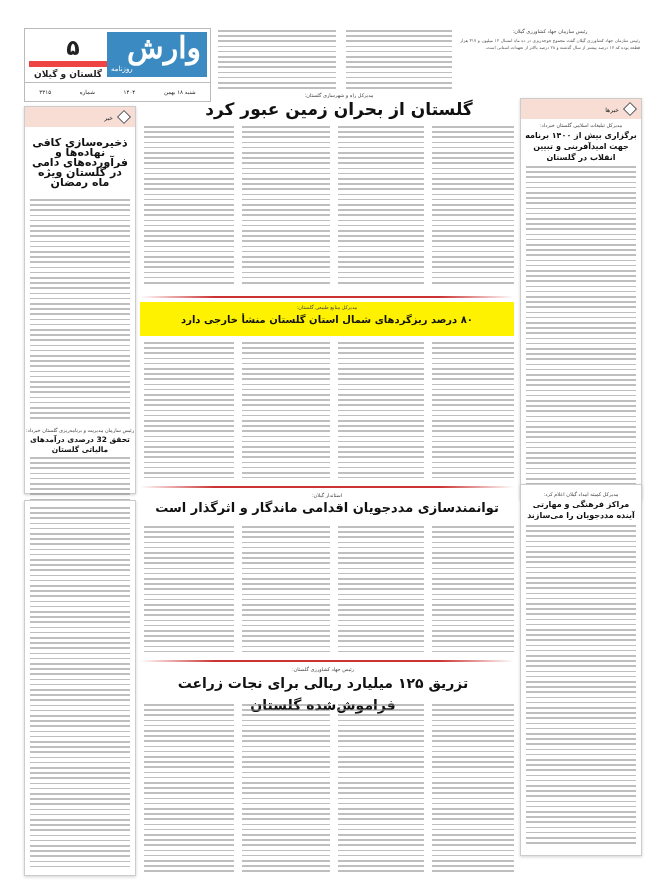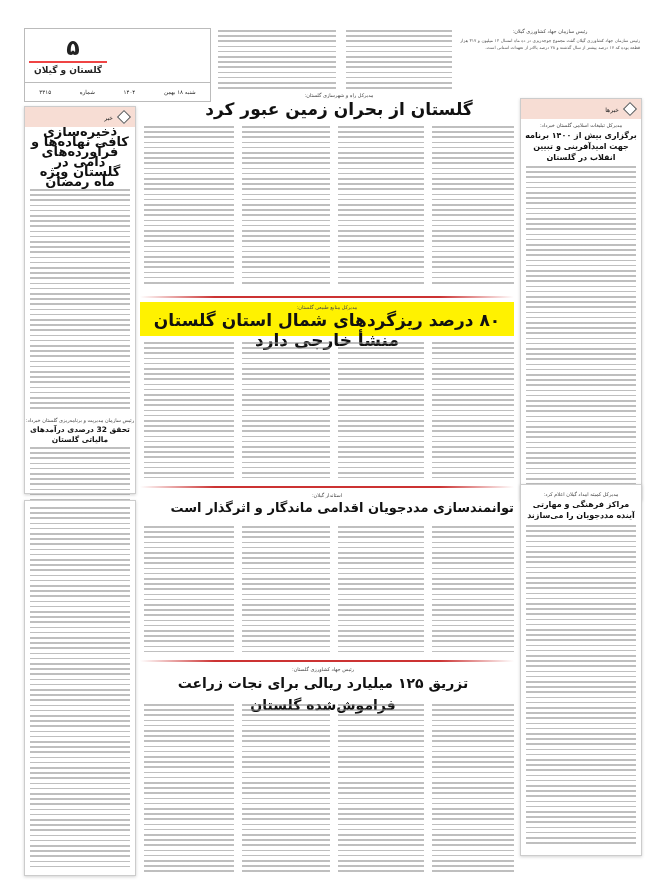--- a/index.html
+++ b/index.html
@@ -10,32 +10,36 @@
   .lines{background:repeating-linear-gradient(to bottom,#8a8a8a 0,#8a8a8a 1.6px,transparent 1.6px,transparent 5.2px);opacity:.55;}
   .box{border:1px solid #ccc;box-shadow:0 1px 3px rgba(0,0,0,.18);background:#fff;}
   .kicker{font-size:5px;color:#444;text-align:center;}
   .hl{font-weight:bold;text-align:center;color:#111;}
   
   .mast{left:4px;top:8px;width:185px;height:72px;border:1px solid #bbb;}
   .mast .logo{position:absolute;left:82px;top:3px;width:100px;height:45px;background:#3b8bc2;color:#fff;}
   .mast .logo .big{position:absolute;right:6px;top:-2px;font-size:30px;font-weight:bold;font-family:"DejaVu Serif",serif;}
   .mast .logo .small{position:absolute;left:4px;bottom:4px;font-size:7px;}
   .mast .pnum{position:absolute;left:18px;top:6px;width:60px;text-align:center;font-size:22px;font-weight:bold;}
-  .mast .region{position:absolute;left:4px;top:32px;width:78px;text-align:center;font-size:9px;font-weight:bold;border-top:2px solid #ef4444;padding-top:2px;}
+  .mast .region{position:absolute;left:4px;top:32px;width:78px;text-align:center;font-size:9px;font-weight:bold;border-top:6px solid #ef4444;padding-top:2px;}
   .mast .dateline{position:absolute;left:0;right:0;bottom:0;height:18px;border-top:1px solid #bbb;font-size:5.5px;display:flex;justify-content:space-around;align-items:center;}
   .newsbox-head{height:20px;background:#f7ddd4;display:flex;align-items:center;padding-right:22px;font-size:6px;position:relative;}
   .newsbox-head .diamond{position:absolute;right:6px;top:5px;width:8px;height:8px;border:1px solid #555;transform:rotate(45deg);background:#fff;}
   .redrule{height:2px;background:linear-gradient(to right,#fff,#c33 20%,#c33 80%,#fff);}
 </style>
 </head>
 <body>
 
 <div class="page">
 
   <div class="abs mast">
+    <div class="logo">
+      <span class="big">وارش</span>
+      <span class="small">روزنامه</span>
+    </div>
     <div class="pnum">۵</div>
     <div class="region">گلستان و گیلان</div>
     <div class="dateline">
       <span>شنبه ۱۸ بهمن</span>
       <span>۱۴۰۴</span>
       <span>شماره</span>
       <span>۳۳۱۵</span>
     </div>
   </div>
 
@@ -55,50 +59,50 @@
     <div class="kicker" style="margin-top:3px;">مدیرکل تبلیغات اسلامی گلستان خبرداد:</div>
     <div class="hl" style="font-size:8px;line-height:11px;margin:2px 4px;">برگزاری بیش از ۱۴۰۰ برنامه جهت امیدآفرینی و تبیین انقلاب در گلستان</div>
     <div class="lines" style="margin:3px 5px;height:330px;"></div>
   </div>
 
   <div class="abs box" style="left:4px;top:86px;width:110px;height:386px;">
     <div class="newsbox-head">
       <span class="diamond"></span>
       <span>خبر</span>
     </div>
-    <div class="hl" style="font-size:13px;line-height:10px;margin:0 4px;">ذخیره‌سازی کافی نهاده‌ها و فرآورده‌های دامی در گلستان ویژه ماه رمضان</div>
+    <div class="hl" style="font-size:11px;line-height:10px;margin:11px 4px;">ذخیره‌سازی کافی نهاده‌ها و فرآورده‌های دامی در گلستان ویژه ماه رمضان</div>
     <div class="lines" style="margin:2px 5px;height:222px;"></div>
     <div class="kicker" style="margin-top:6px;">رئیس سازمان مدیریت و برنامه‌ریزی گلستان خبرداد:</div>
     <div class="hl" style="font-size:7.5px;line-height:10px;margin:2px 4px;">تحقق 32 درصدی درآمدهای مالیاتی گلستان</div>
     <div class="lines" style="margin:2px 5px;height:80px;"></div>
   </div>
 
   <div class="abs" style="left:132px;top:72px;width:374px;height:30px;">
     <div class="kicker">مدیرکل راه و شهرسازی گلستان:</div>
     <div class="hl" style="font-size:17px;line-height:22px;">گلستان از بحران زمین عبور کرد</div>
   </div>
   <div class="abs lines" style="left:412px;top:106px;width:82px;height:160px;"></div>
   <div class="abs lines" style="left:318px;top:106px;width:86px;height:160px;"></div>
   <div class="abs lines" style="left:222px;top:106px;width:88px;height:160px;"></div>
   <div class="abs lines" style="left:124px;top:106px;width:90px;height:160px;"></div>
   <div class="abs redrule" style="left:120px;top:276px;width:374px;"></div>
 
   <div class="abs" style="left:120px;top:282px;width:374px;height:34px;background:#fff200;">
     <div class="kicker" style="padding-top:2px;">مدیرکل منابع طبیعی گلستان:</div>
-    <div class="hl" style="font-size:17px;line-height:20px;">۸۰ درصد ریزگردهای شمال استان گلستان منشأ خارجی دارد</div>
+    <div class="hl" style="font-size:10px;line-height:20px;">۸۰ درصد ریزگردهای شمال استان گلستان منشأ خارجی دارد</div>
   </div>
   <div class="abs lines" style="left:412px;top:322px;width:82px;height:136px;"></div>
   <div class="abs lines" style="left:318px;top:322px;width:86px;height:136px;"></div>
   <div class="abs lines" style="left:222px;top:322px;width:88px;height:136px;"></div>
   <div class="abs lines" style="left:124px;top:322px;width:90px;height:136px;"></div>
   <div class="abs redrule" style="left:120px;top:466px;width:374px;"></div>
 
   <div class="abs" style="left:120px;top:472px;width:374px;height:30px;">
     <div class="kicker">استاندار گیلان:</div>
-    <div class="hl" style="font-size:13px;line-height:20px;text-align:right;">توانمندسازی مددجویان اقدامی ماندگار و اثرگذار است</div>
+    <div class="hl" style="font-size:13px;line-height:20px;">توانمندسازی مددجویان اقدامی ماندگار و اثرگذار است</div>
   </div>
   <div class="abs lines" style="left:412px;top:506px;width:82px;height:126px;"></div>
   <div class="abs lines" style="left:318px;top:506px;width:86px;height:126px;"></div>
   <div class="abs lines" style="left:222px;top:506px;width:88px;height:126px;"></div>
   <div class="abs lines" style="left:124px;top:506px;width:90px;height:126px;"></div>
 
   <div class="abs box" style="left:500px;top:464px;width:120px;height:370px;">
     <div class="kicker" style="margin-top:6px;">مدیرکل کمیته امداد گیلان اعلام کرد:</div>
     <div class="hl" style="font-size:8px;line-height:11px;margin:2px 4px;">مراکز فرهنگی و مهارتی آینده مددجویان را می‌سازند</div>
     <div class="lines" style="margin:4px 5px;height:320px;"></div>

